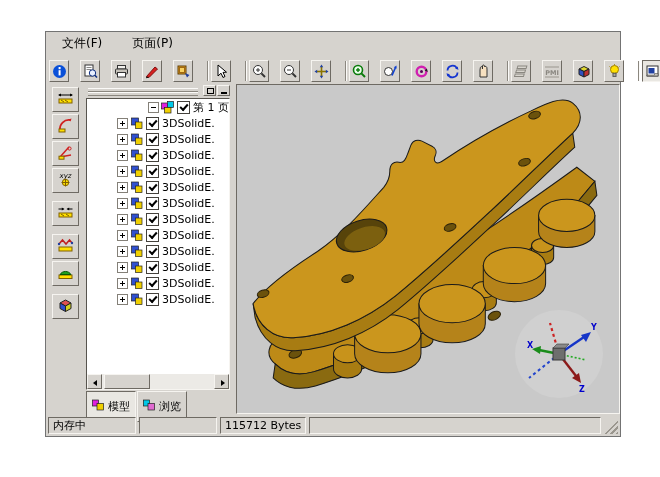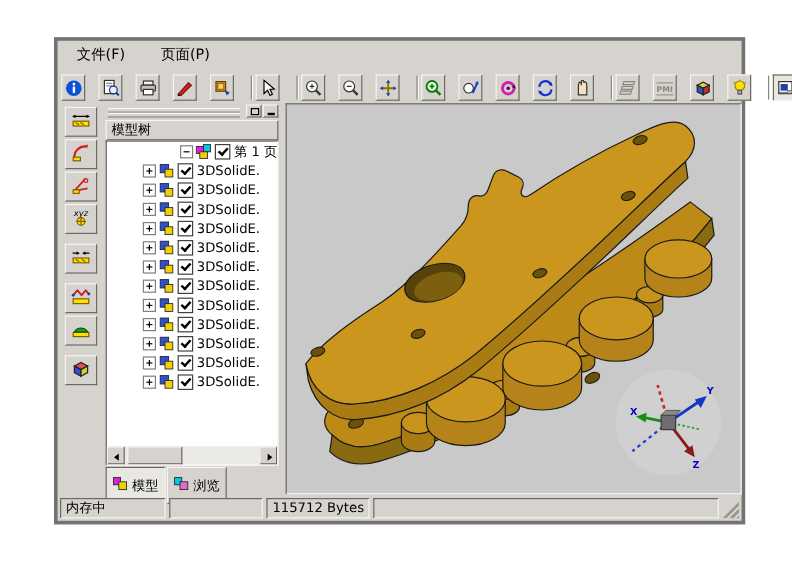--- a/index.html
+++ b/index.html
@@ -1,17 +1,17 @@
 <!DOCTYPE html>
 <html><head>
 <meta charset="utf-8">
 <style>
   html,body{margin:0;padding:0;}
   body{width:660px;height:477px;background:#ffffff;font-family:"DejaVu Sans",sans-serif;position:relative;overflow:hidden;}
-  .window{position:absolute;left:45px;top:31px;width:576px;height:406px;background:#d6d3ce;border:3px solid #737373;box-sizing:border-box;}
+  .window{position:absolute;left:45px;top:31px;width:576px;height:406px;background:#d6d3ce;border:1px solid #737373;box-sizing:border-box;}
   
   .raised{border:1px solid;border-color:#f6f4f0 #6e6a63 #6e6a63 #f6f4f0;background:#d6d3ce;box-sizing:border-box;}
   .pressed{border:1px solid;border-color:#6e6a63 #f6f4f0 #f6f4f0 #6e6a63;background:#e9e7e2;box-sizing:border-box;}
   .sunken{border:1px solid;border-color:#6e6a63 #f6f4f0 #f6f4f0 #6e6a63;box-sizing:border-box;}
 
   .menubar{height:22px;display:flex;align-items:center;padding-left:16px;gap:30px;font-size:12px;color:#000;}
   .menu-item{cursor:default;}
 
   .toolbar{height:30px;display:flex;align-items:center;padding:2px 3px;}
   .tb-btn{width:20px;height:22px;display:flex;align-items:center;justify-content:center;flex:none;margin-right:11px;}
@@ -411,21 +411,20 @@
         </div>
     </div>
 
     <div class="panel">
       <div class="grip">
         <div class="grip-btns">
           <div class="mini-btn raised float"></div>
           <div class="mini-btn raised hide"></div>
         </div>
       </div>
-      <div class="panel-title raised">模型树</div>
       <div class="tree">
         <div class="trow ind1">
           <span class="expander"></span>
           <span class="ticon"><svg width="14" height="13" viewBox="0 0 14 13">
                 <rect x="0.5" y="2" width="6" height="6" fill="#e020e0" stroke="#222" stroke-width="0.7"></rect>
                 <rect x="6.5" y="0.5" width="6" height="6" fill="#00c8e8" stroke="#222" stroke-width="0.7"></rect>
                 <rect x="3.5" y="6.5" width="6.5" height="5.5" fill="#f0d000" stroke="#222" stroke-width="0.7"></rect>
               </svg></span>
           <span class="cb"></span>
           <span class="tlabel">第 1 页</span>

